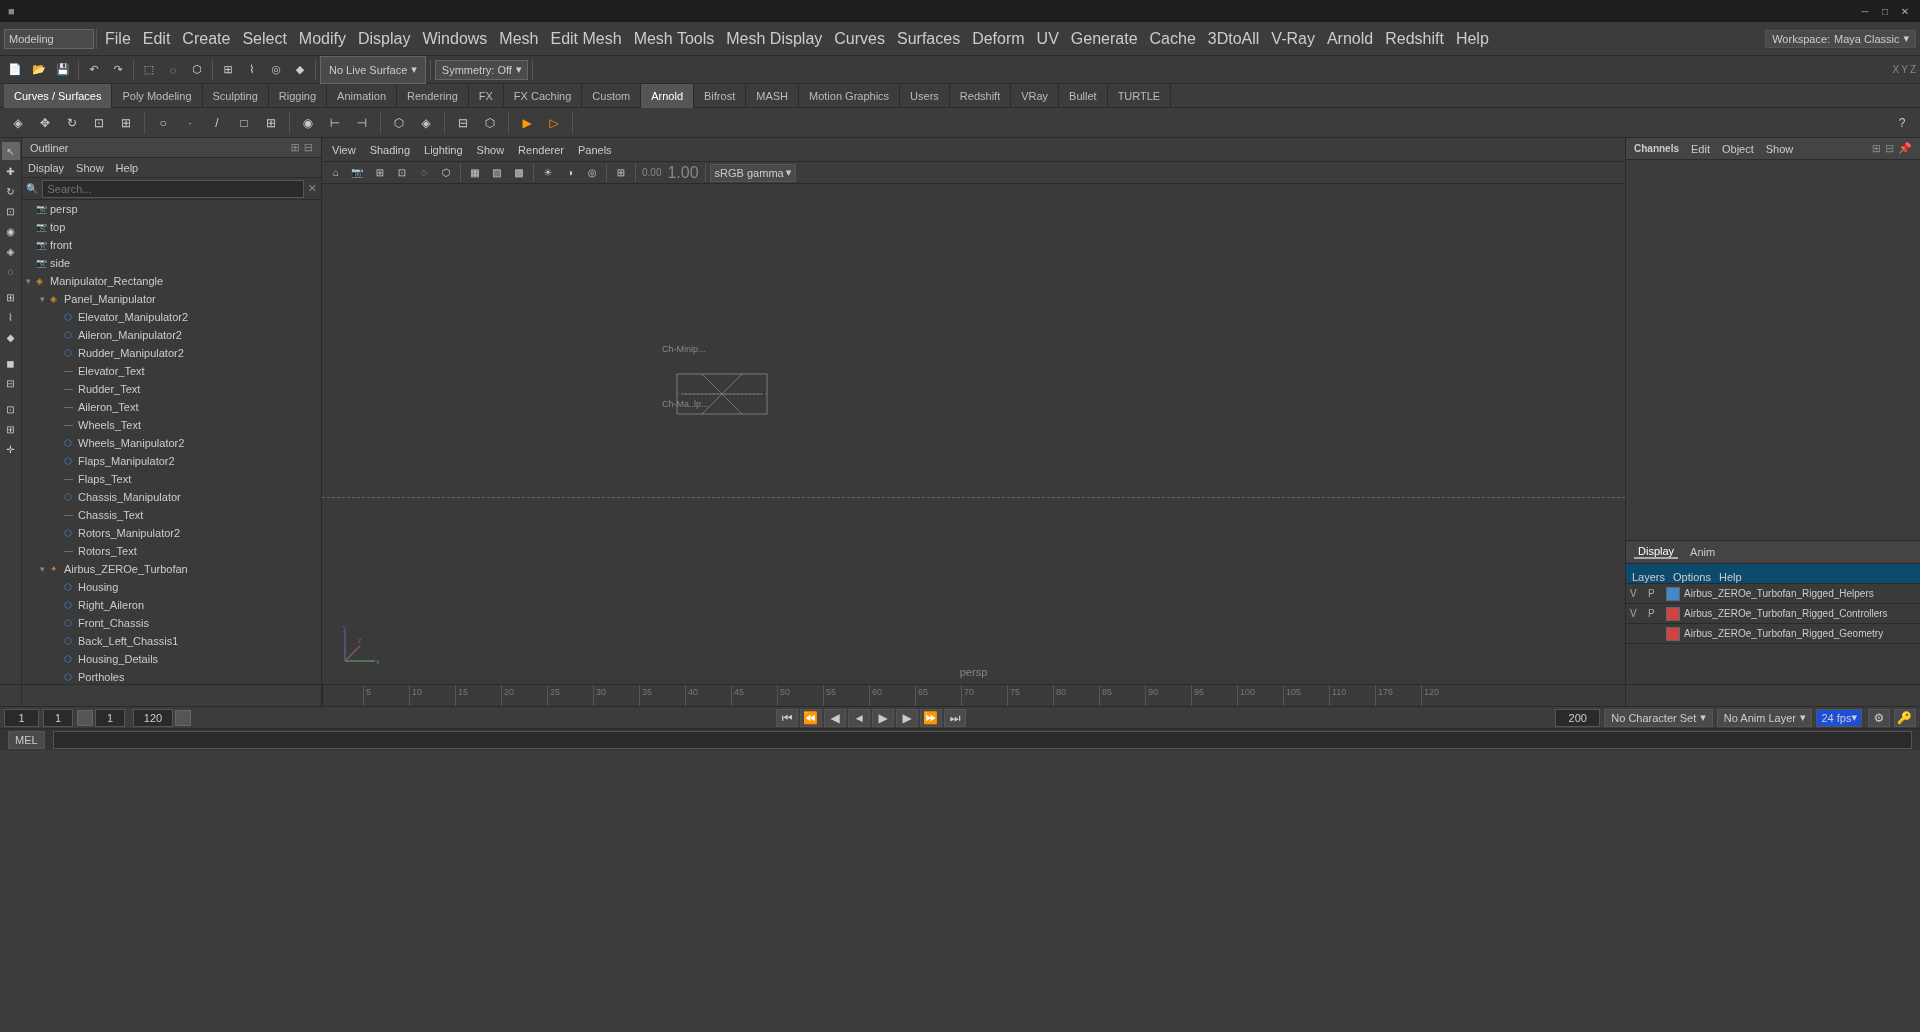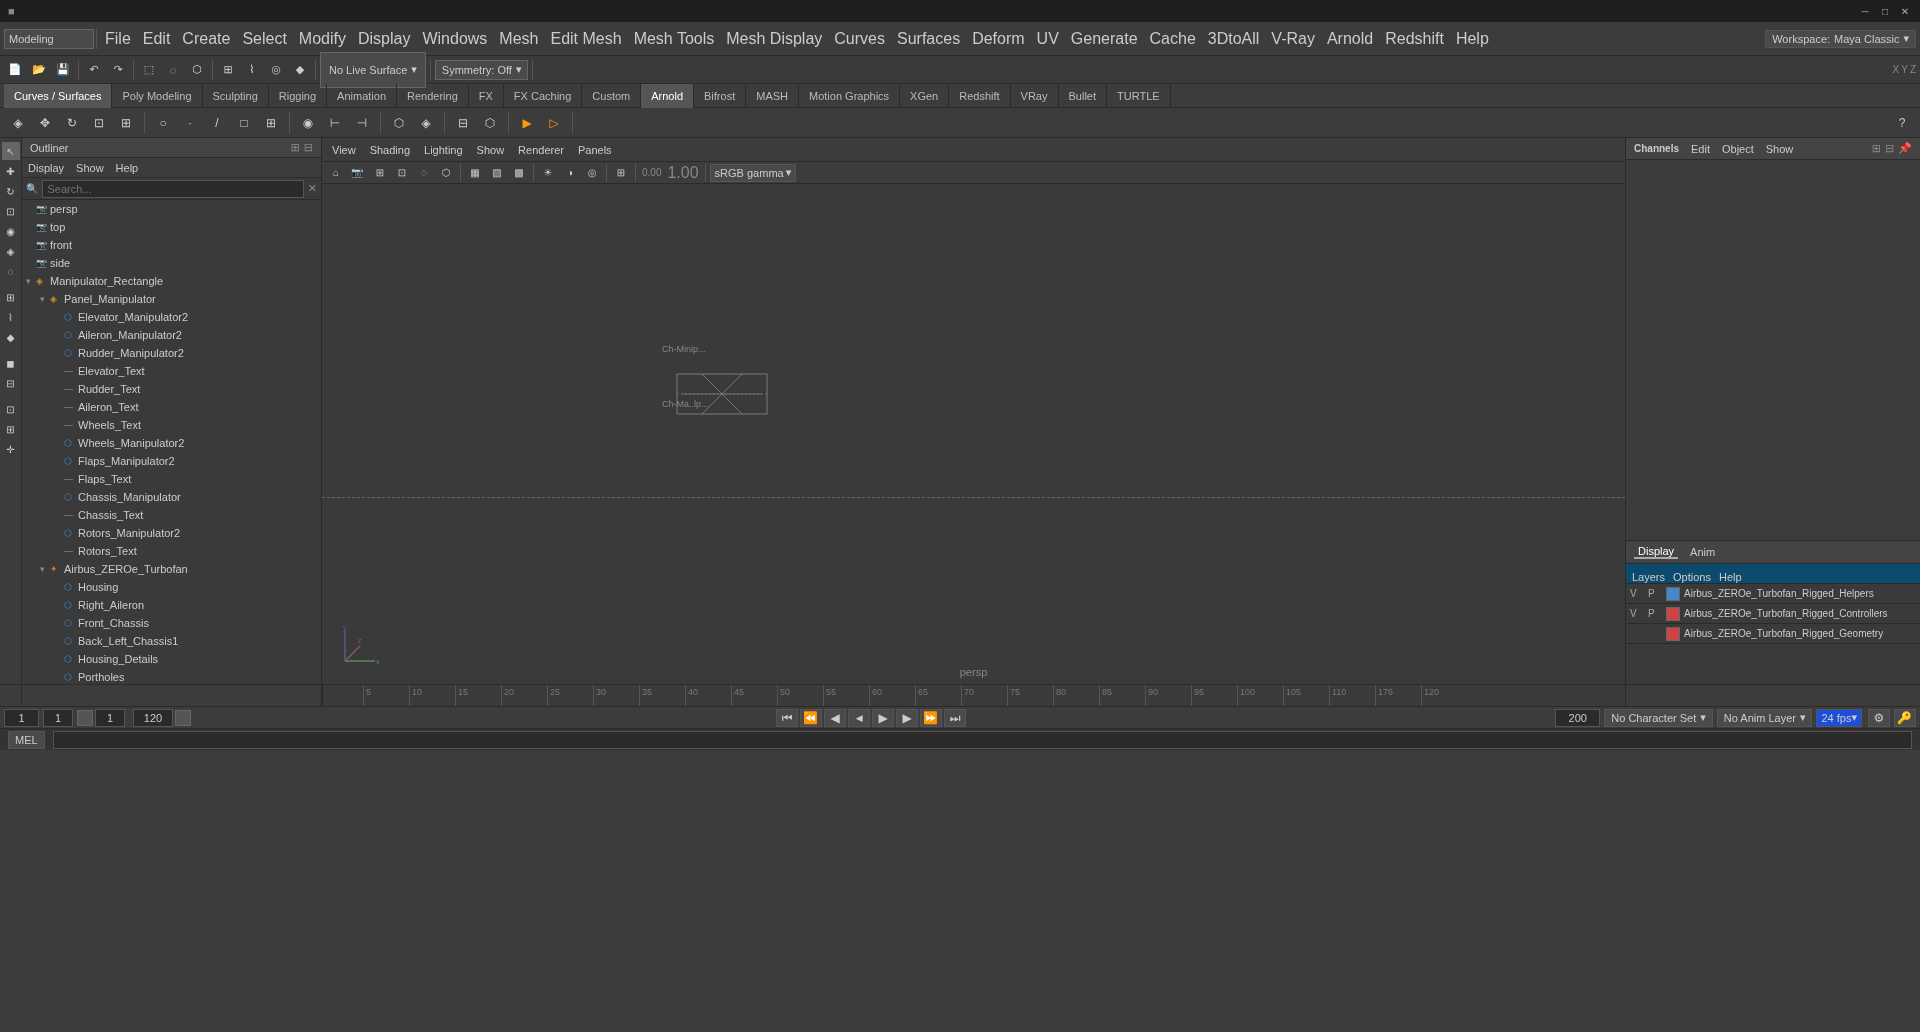--- a/index.html
+++ b/index.html
@@ -58,21 +58,21 @@
       cursor: pointer; color: #ccc; font-size: 11px;
       background: transparent; border: none;
     }
     .toolbar-separator { width: 1px; height: 20px; background: #555; margin: 0 2px; }
     .toolbar-dropdown {
       height: 20px; background: #4a4a4a; border: 1px solid #666;
       color: #ccc; font-size: 11px; padding: 0 4px; cursor: pointer;
       display: flex; align-items: center; gap: 4px;
     }
     .no-live-surface {
-      padding: 0 8px; height: 36px; background: #4a4a4a;
+      padding: 0 8px; height: 28px; background: #4a4a4a;
       border: 1px solid #666; color: #ccc; font-size: 11px;
       display: flex; align-items: center; gap: 4px; cursor: pointer;
     }
     .symmetry-off {
       padding: 0 6px; height: 20px; background: #4a4a4a;
       border: 1px solid #666; color: #ccc; font-size: 11px;
       display: flex; align-items: center; gap: 4px; cursor: pointer;
     }
 
     
@@ -421,21 +421,21 @@
   <div class="tab">Rigging</div>
   <div class="tab">Animation</div>
   <div class="tab">Rendering</div>
   <div class="tab">FX</div>
   <div class="tab">FX Caching</div>
   <div class="tab">Custom</div>
   <div class="tab active" style="background:#555; color:#fff;">Arnold</div>
   <div class="tab">Bifrost</div>
   <div class="tab">MASH</div>
   <div class="tab">Motion Graphics</div>
-  <div class="tab">XGen</div>
+  <div class="tab">Users</div>
   <div class="tab">Redshift</div>
   <div class="tab">VRay</div>
   <div class="tab">Bullet</div>
   <div class="tab">TURTLE</div>
 </div>
 
 <div id="icon-toolbar">
 
   <div class="icon-btn" title="Select Tool">◈</div>
   <div class="icon-btn" title="Move">✥</div>

